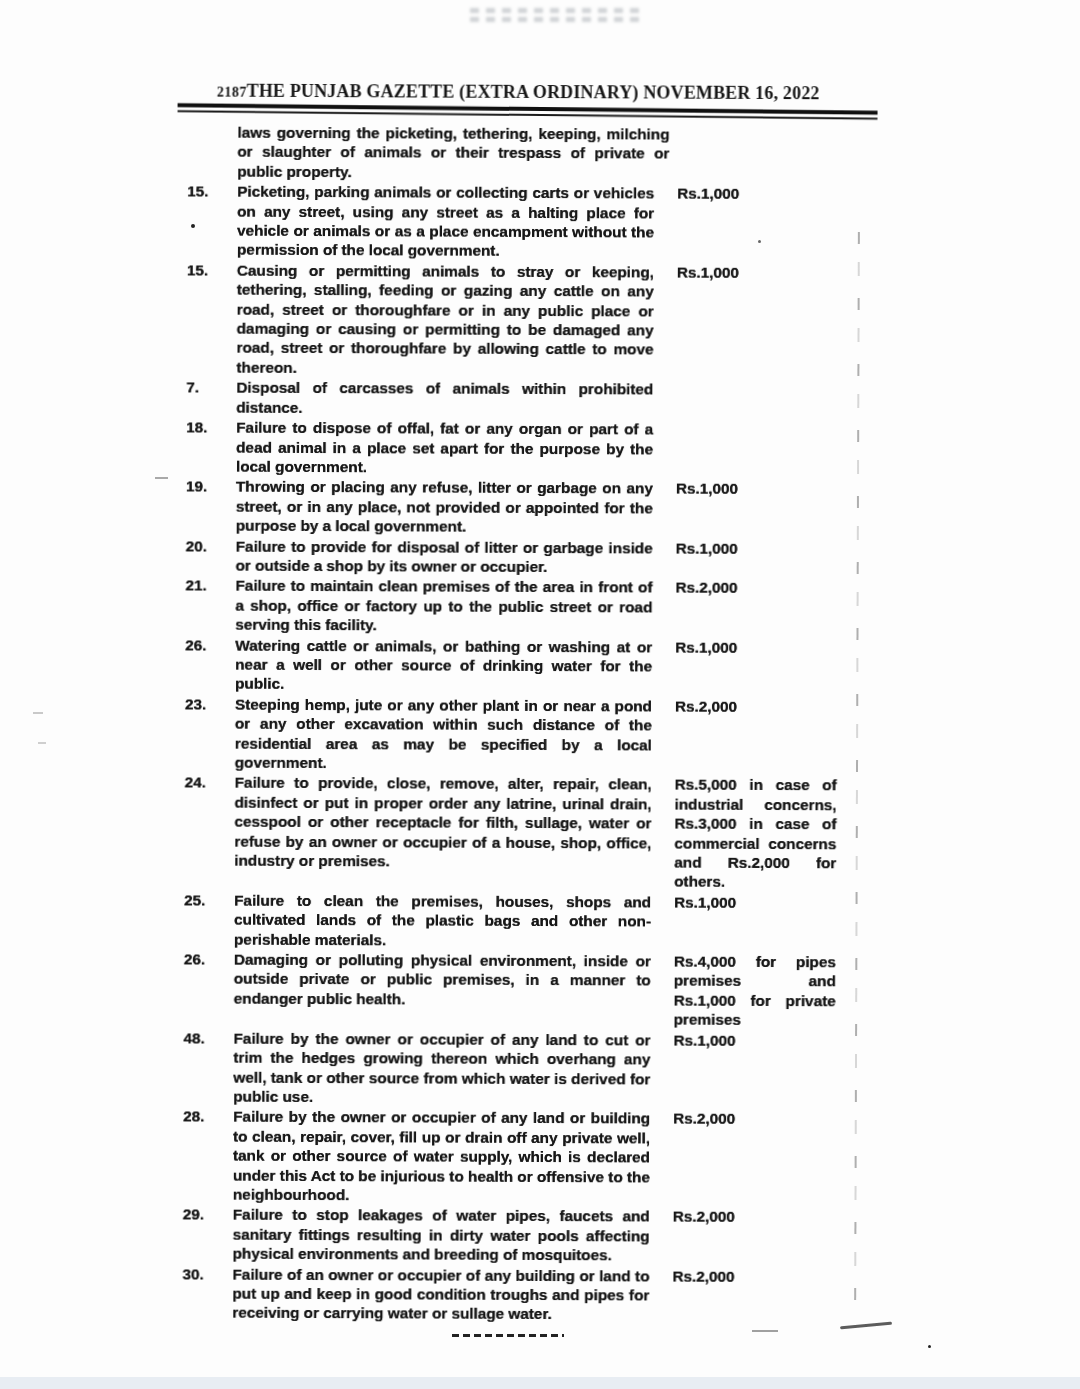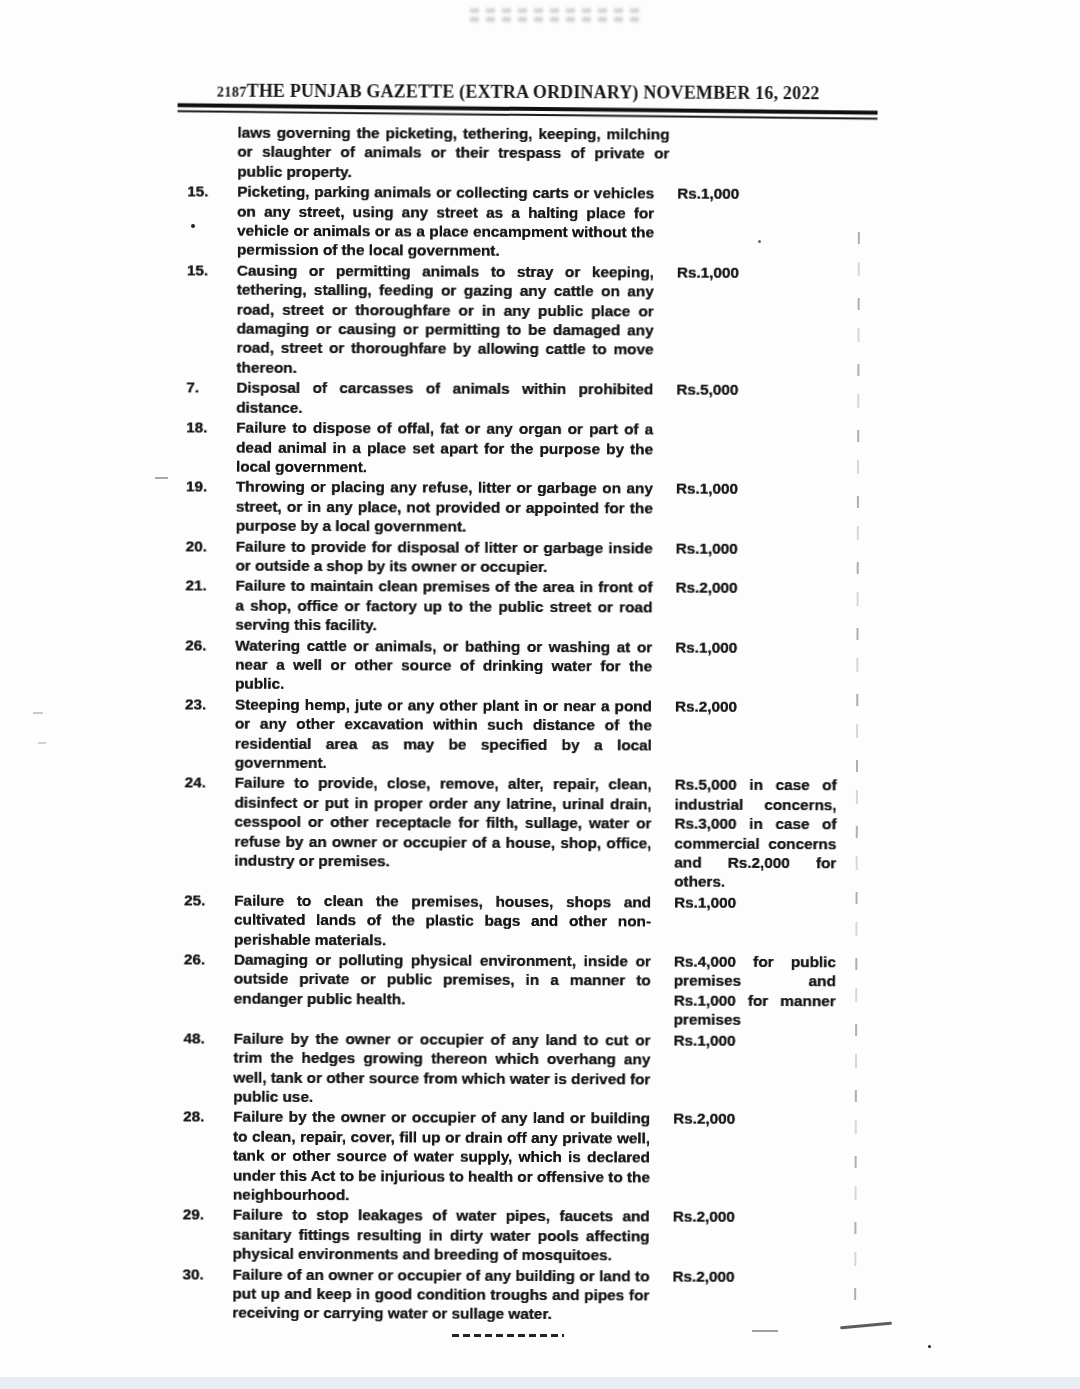--- a/index.html
+++ b/index.html
@@ -101,21 +101,20 @@
 
   <div class="row">
     <div class="cell-no">15.</div>
     <div class="cell-desc">Causing or permitting animals to stray or keeping, tethering, stalling, feeding or gazing any cattle on any road, street or thoroughfare or in any public place or damaging or causing or permitting to be damaged any road, street or thoroughfare by allowing cattle to move thereon.</div>
     <div class="cell-fine">Rs.1,000</div>
   </div>
 
   <div class="row">
     <div class="cell-no">7.</div>
     <div class="cell-desc">Disposal of carcasses of animals within prohibited distance.</div>
-    <div class="cell-fine">Rs.5,000</div>
   </div>
 
   <div class="row">
     <div class="cell-no">18.</div>
     <div class="cell-desc">Failure to dispose of offal, fat or any organ or part of a dead animal in a place set apart for the purpose by the local government.</div>
   </div>
 
   <div class="row">
     <div class="cell-no">19.</div>
     <div class="cell-desc">Throwing or placing any refuse, litter or garbage on any street, or in any place, not provided or appointed for the purpose by a local government.</div>
@@ -154,21 +153,21 @@
 
   <div class="row">
     <div class="cell-no">25.</div>
     <div class="cell-desc">Failure to clean the premises, houses, shops and cultivated lands of the plastic bags and other non-perishable materials.</div>
     <div class="cell-fine">Rs.1,000</div>
   </div>
 
   <div class="row">
     <div class="cell-no">26.</div>
     <div class="cell-desc">Damaging or polluting physical environment, inside or outside private or public premises, in a manner to endanger public health.</div>
-    <div class="cell-fine">Rs.4,000 for public premises and Rs.1,000 for manner premises</div>
+    <div class="cell-fine">Rs.4,000 for pipes premises and Rs.1,000 for private premises</div>
   </div>
 
   <div class="row">
     <div class="cell-no">48.</div>
     <div class="cell-desc">Failure by the owner or occupier of any land to cut or trim the hedges growing thereon which overhang any well, tank or other source from which water is derived for public use.</div>
     <div class="cell-fine">Rs.1,000</div>
   </div>
 
   <div class="row">
     <div class="cell-no">28.</div>

